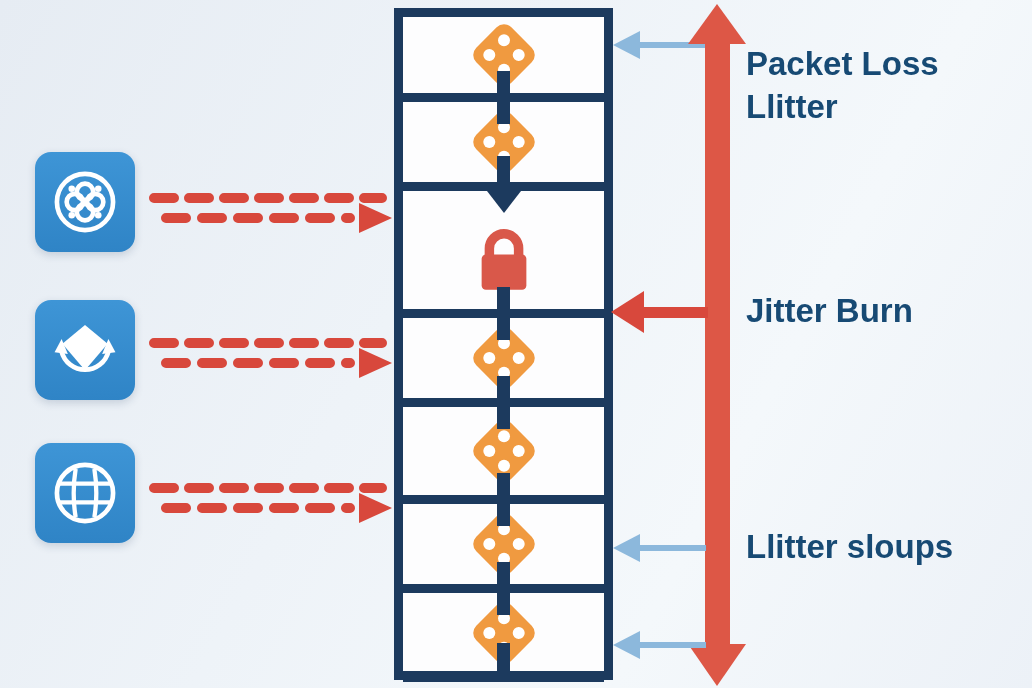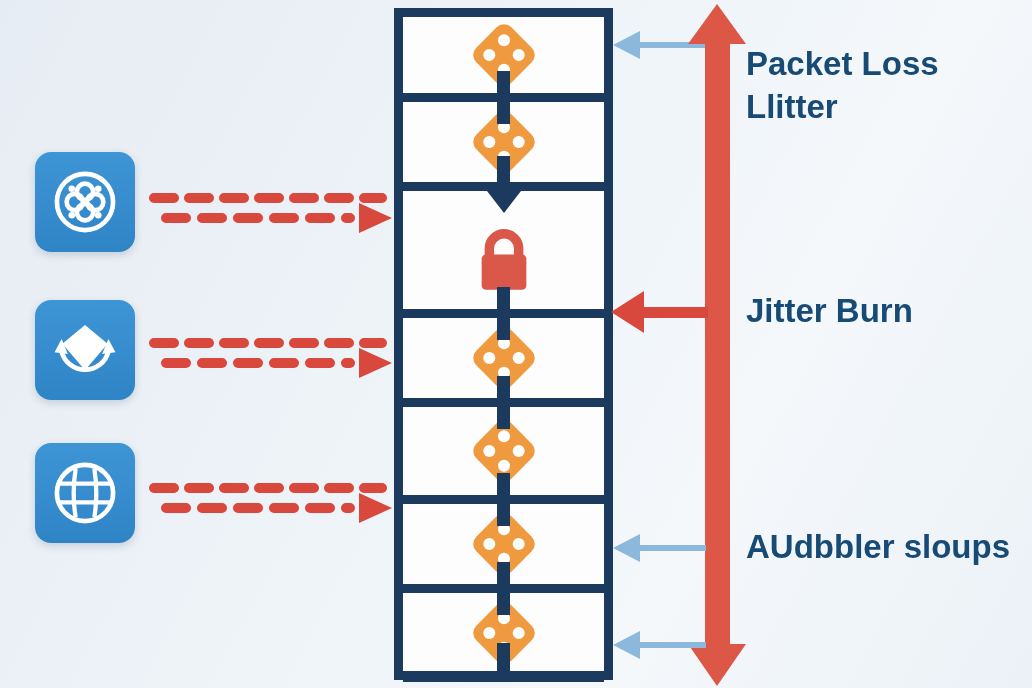--- a/index.html
+++ b/index.html
@@ -216,15 +216,15 @@
   <div class="blue-head" style="top:534px;"></div>
 
   <div class="blue-shaft" style="top:642px;"></div>
   <div class="blue-head" style="top:631px;"></div>
 
   <div class="label" style="top:42px;">
     <div>Packet Loss</div>
     <div>Llitter</div>
   </div>
   <div class="label" style="top:289px;">Jitter Burn</div>
-  <div class="label" style="top:525px;">AUdbbler sloups</div>
+  <div class="label" style="top:525px;">Llitter sloups</div>
 
 </div>
 
 </body></html>

